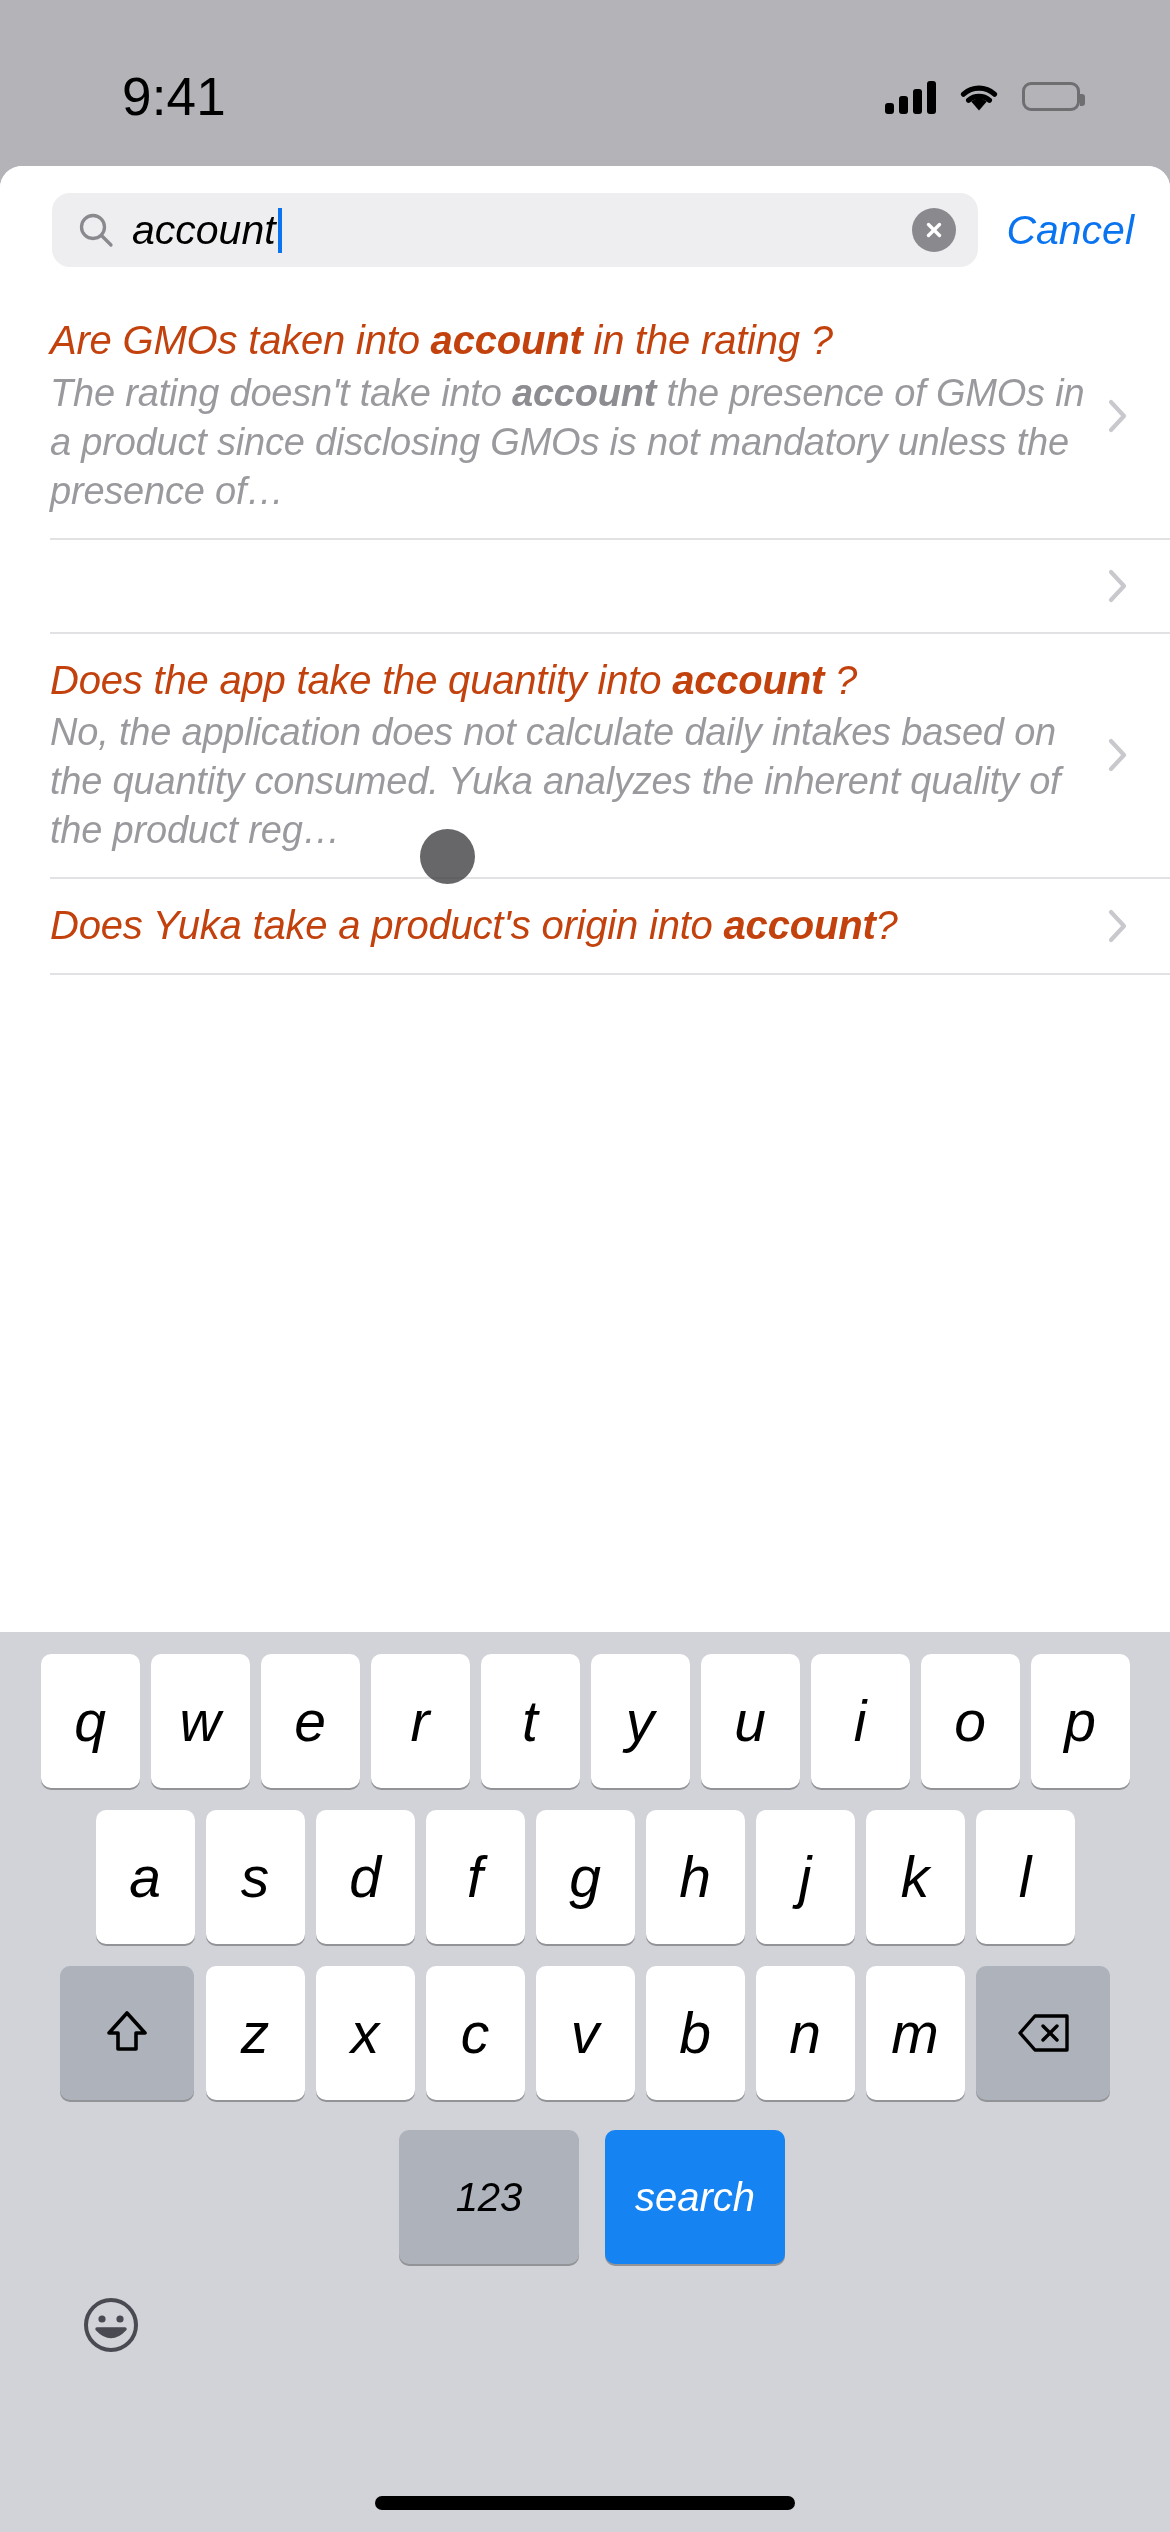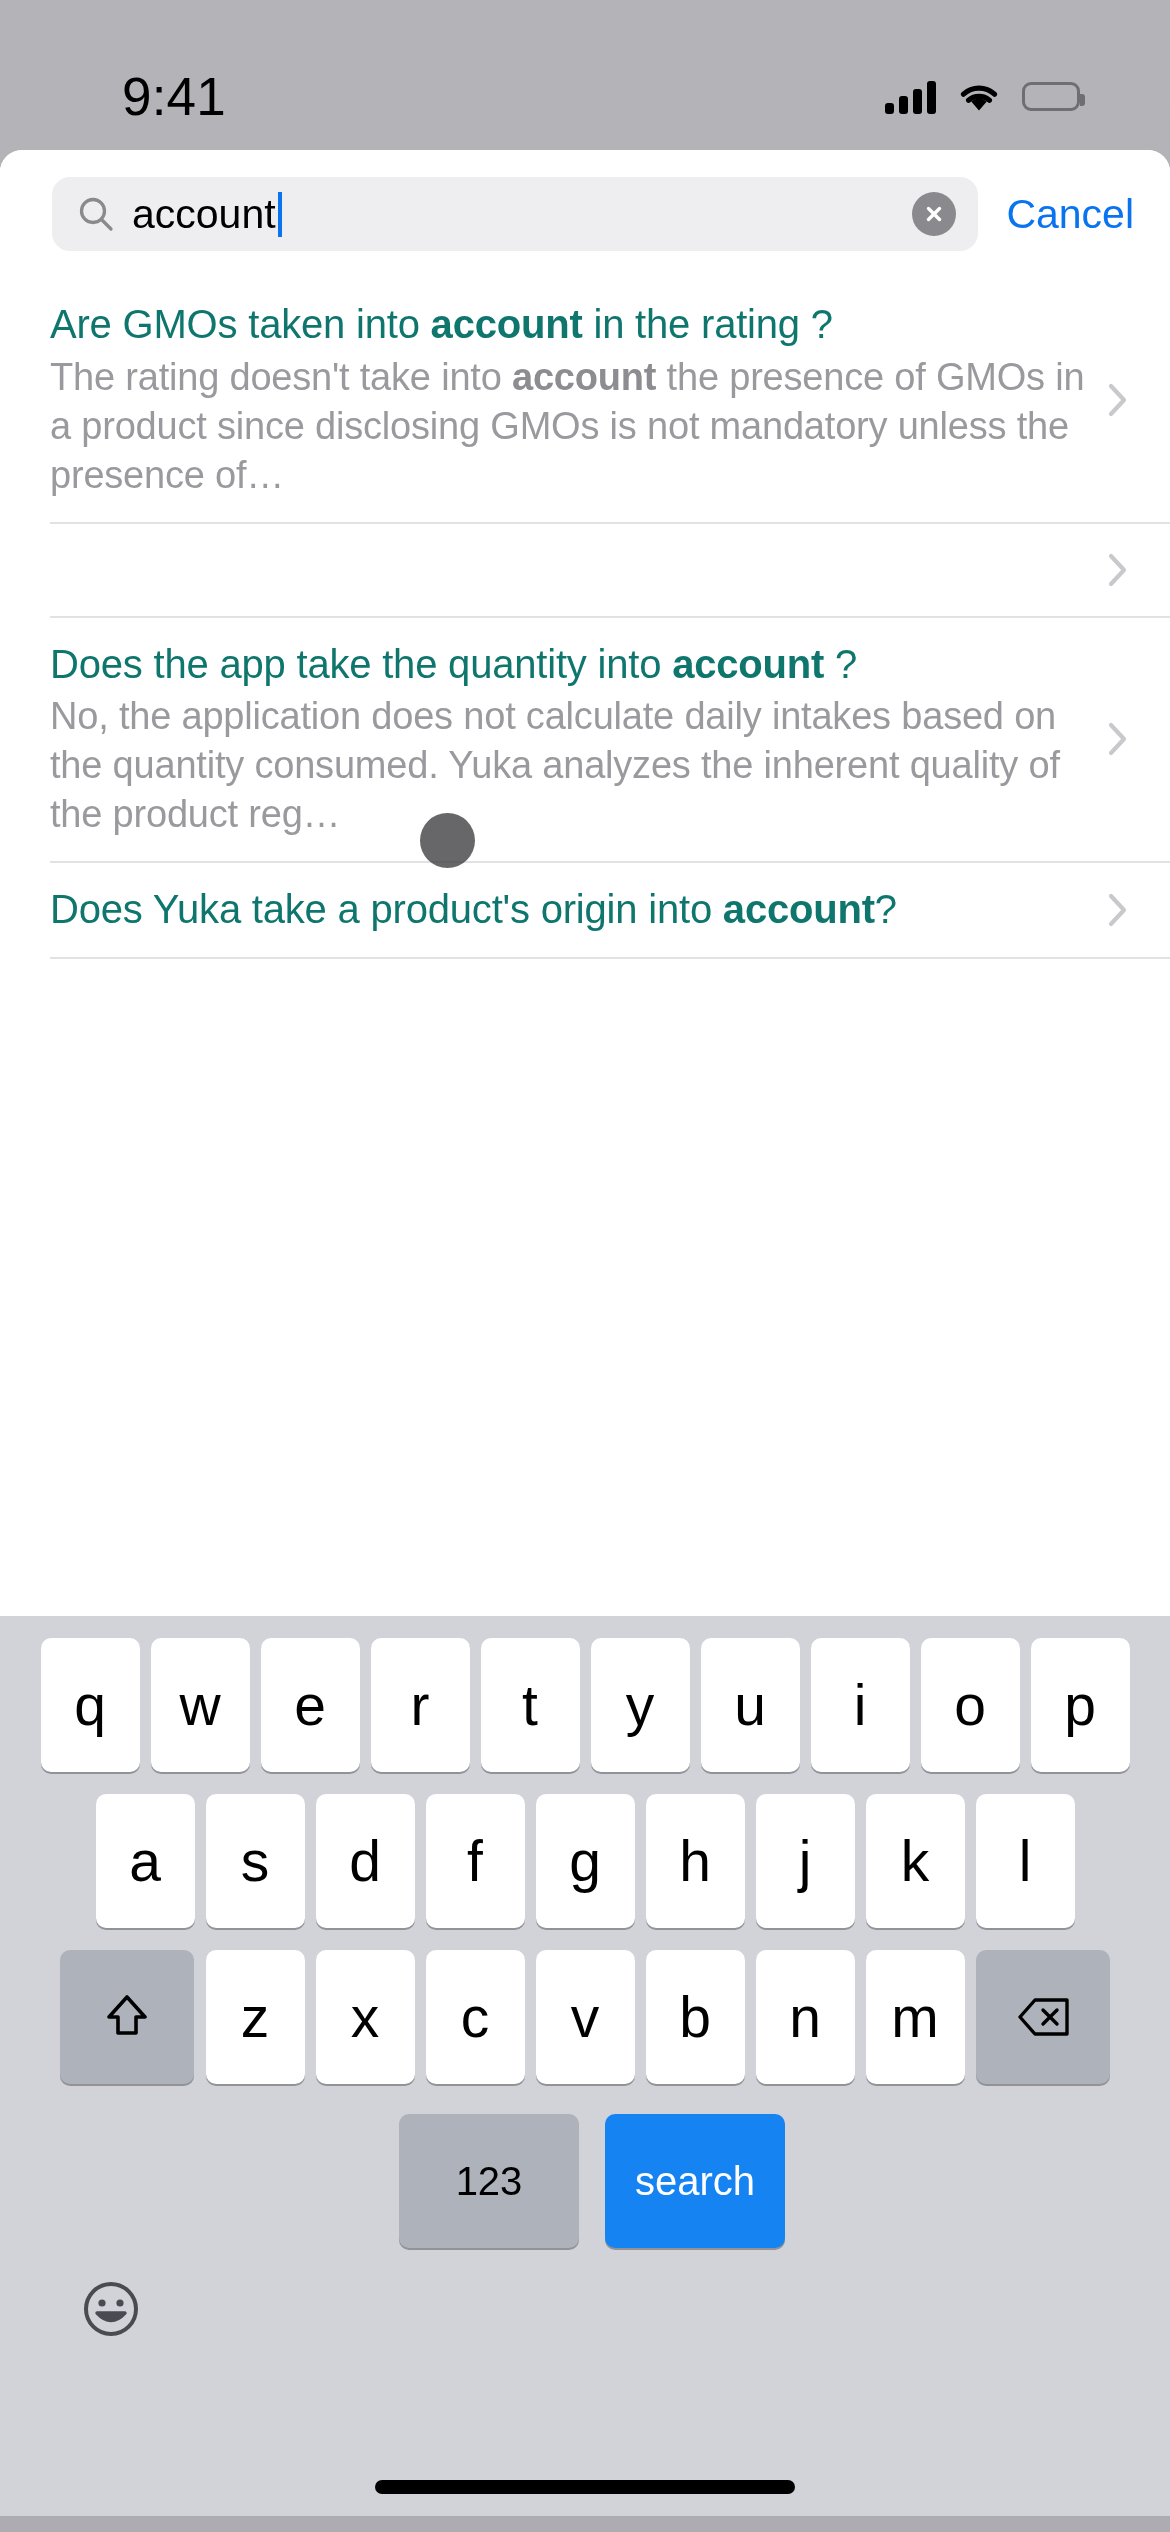--- a/index.html
+++ b/index.html
@@ -41,22 +41,22 @@
   }
   .batt .fill { width:100%; height:100%; background:#000; border-radius:5px; }
   .batt:after {
     content:""; position:absolute; right:-8px; top:9px;
     width:5px; height:12px; background:rgba(0,0,0,0.38);
     border-radius:0 3px 3px 0;
   }
 
   
   #sheet {
-    position:absolute; top:150px; left:0; width:1170px; height:2366px;
-    background:#fff; border-radius:22px 22px 0 0; overflow:hidden;
+    position:absolute; top:166px; left:0; width:1170px; height:2366px;
+    background:#fff; border-radius:22px 22px 0 0; overflow:hidden;font-style:italic;
   }
 
   
   #search-bar {
     height:128px; display:flex; align-items:center;
     padding:0 36px 0 52px; gap:20px; background:#fff;
   }
   #search-field {
     flex:1; height:74px; background:#eeeef0; border-radius:18px;
     display:flex; align-items:center; padding:0 22px 0 26px; gap:18px;
@@ -81,21 +81,21 @@
   }
 
   
   #results { background:#fff; }
   .result-row {
     display:flex; align-items:center;
     padding:22px 26px 22px 50px; position:relative;
   }
   .result-body { flex:1; min-width:0; }
   .result-title {
-    font-size:40px; color:#0f766e; line-height:1.24; letter-spacing:-0.2px;
+    font-size:40px; color:#c2410c; line-height:1.24; letter-spacing:-0.2px;
   }
   .result-title b { font-weight:700; }
   .result-snippet {
     font-size:38px; color:#9a9a9e; line-height:1.29;
     margin-top:3px; letter-spacing:-0.2px;
   }
   .result-snippet b { font-weight:700; color:#8d8d91; }
   .chevron { width:52px; flex:none; display:flex; justify-content:center; }
   .chevron svg { width:28px; height:48px; }
   .divider {

